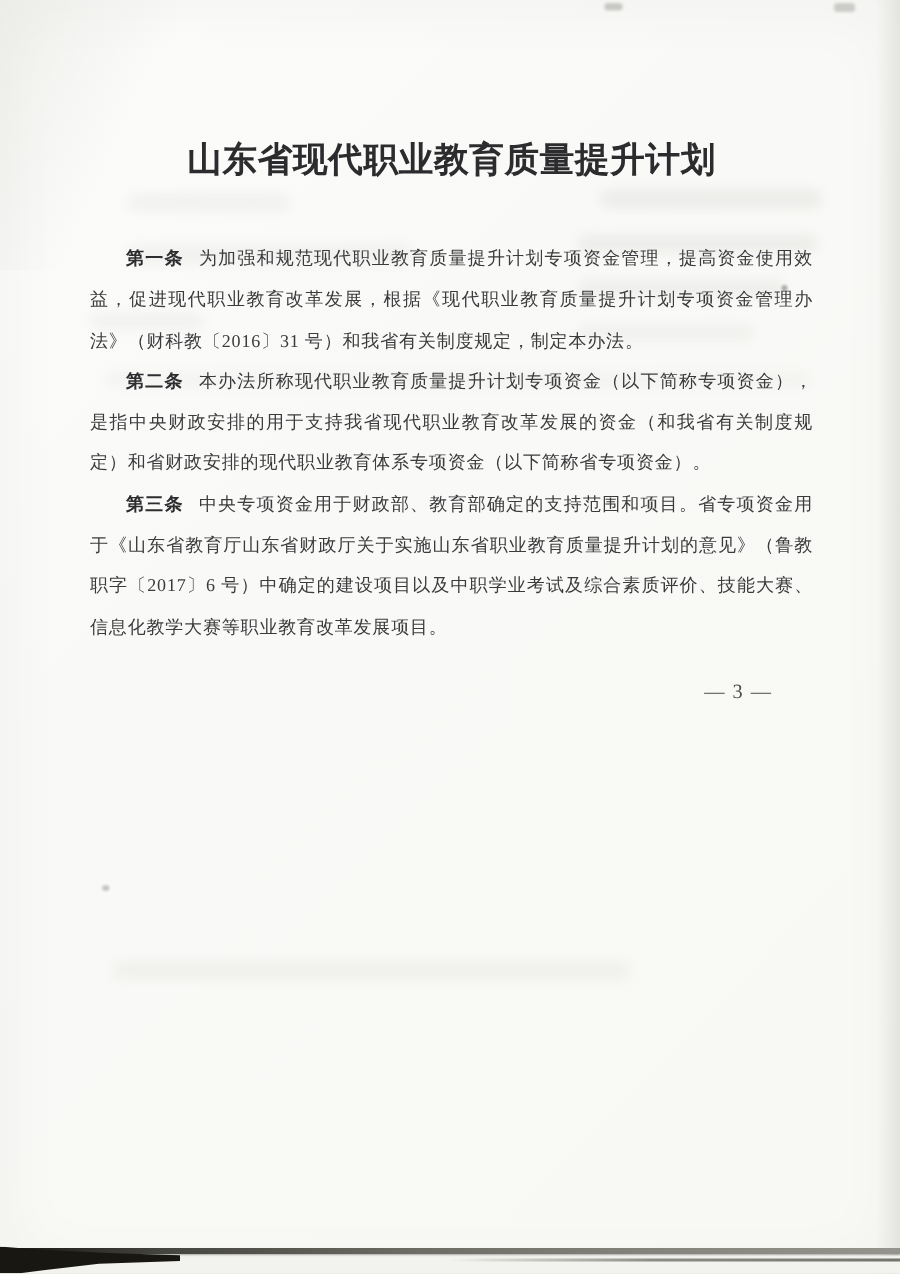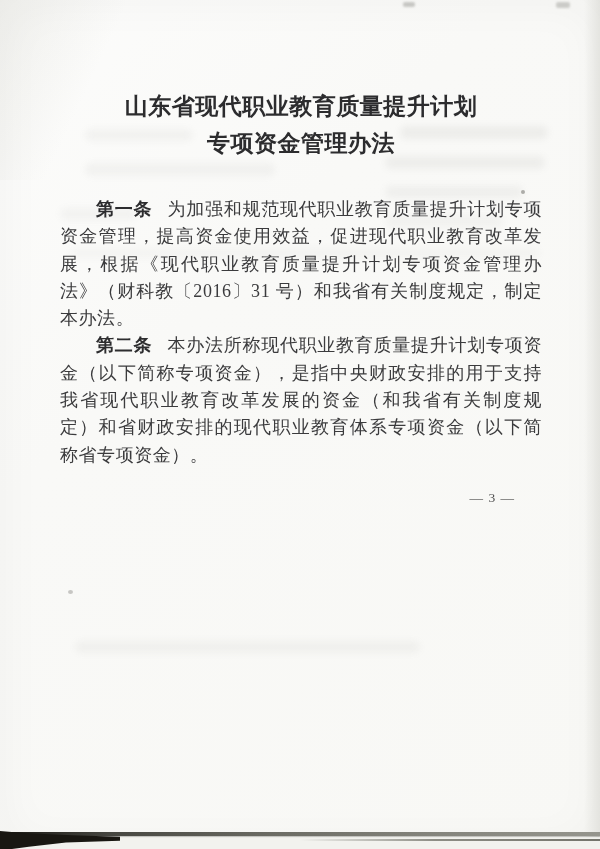--- a/index.html
+++ b/index.html
@@ -44,21 +44,21 @@
     font-size: 17.5px;
     line-height: 25px;
     font-weight: 700;
     text-align: center;
     color: #2d2d2f;
     letter-spacing: 1px;
   }
   .ch1 { margin-top: 18px; }
   .ch2 { margin-top: 23px; }
   .body-para {
-    font-size: 18px;
+    font-size: 12px;
     line-height: 27.3px;
     letter-spacing: 0.55px;
     text-align: justify;
     text-justify: inter-ideograph;
     word-break: break-all;
     text-indent: 2em;
     color: #3b3b3d;
   }
   .p-first { margin-top: 34px; }
   .p-after-ch2 { margin-top: 27px; }
@@ -128,32 +128,34 @@
   <div class="smudge" style="left:385px; top:216px; width:118px; height:11px; opacity:.07;"></div>
   <div class="smudge" style="left:70px;  top:248px; width:470px; height:10px; opacity:.05;"></div>
   <div class="smudge" style="left:75px;  top:641px; width:345px; height:12px; opacity:.08;"></div>
   <div class="speck" style="left:521px; top:190px; width:4px; height:4px; opacity:.45;"></div>
   <div class="speck" style="left:68px;  top:590px; width:5px; height:4px; opacity:.30;"></div>
 
   <div class="content">
 
     <h1 class="doc-title">
       <span style="display:block">山东省现代职业教育质量提升计划</span>
-      <span style="display:block">专项资金管理办法</span>
     </h1>
 
 
     <p class="body-para p-first">
       <span class="article-label">第一条</span><span>为加强和规范现代职业教育质量提升计划专项资金管理，提高资金使用效益，促进现代职业教育改革发展，根据《现代职业教育质量提升计划专项资金管理办法》（财科教〔2016〕31 号）和我省有关制度规定，制定本办法。</span>
     </p>
 
     <p class="body-para">
       <span class="article-label">第二条</span><span>本办法所称现代职业教育质量提升计划专项资金（以下简称专项资金），是指中央财政安排的用于支持我省现代职业教育改革发展的资金（和我省有关制度规定）和省财政安排的现代职业教育体系专项资金（以下简称省专项资金）。</span>
     </p>
 
+    <p class="body-para">
+      <span class="article-label">第三条</span><span>中央专项资金用于财政部、教育部确定的支持范围和项目。省专项资金用于《山东省教育厅山东省财政厅关于实施山东省职业教育质量提升计划的意见》（鲁教职字〔2017〕6 号）中确定的建设项目以及中职学业考试及综合素质评价、技能大赛、信息化教学大赛等职业教育改革发展项目。</span>
+    </p>
 
 
 
     <div class="page-number">— 3 —</div>
 
   </div>
 
   <div class="bottom-strip"></div>
   <div class="edge-line"></div>
   <div class="edge-line-2"></div>

